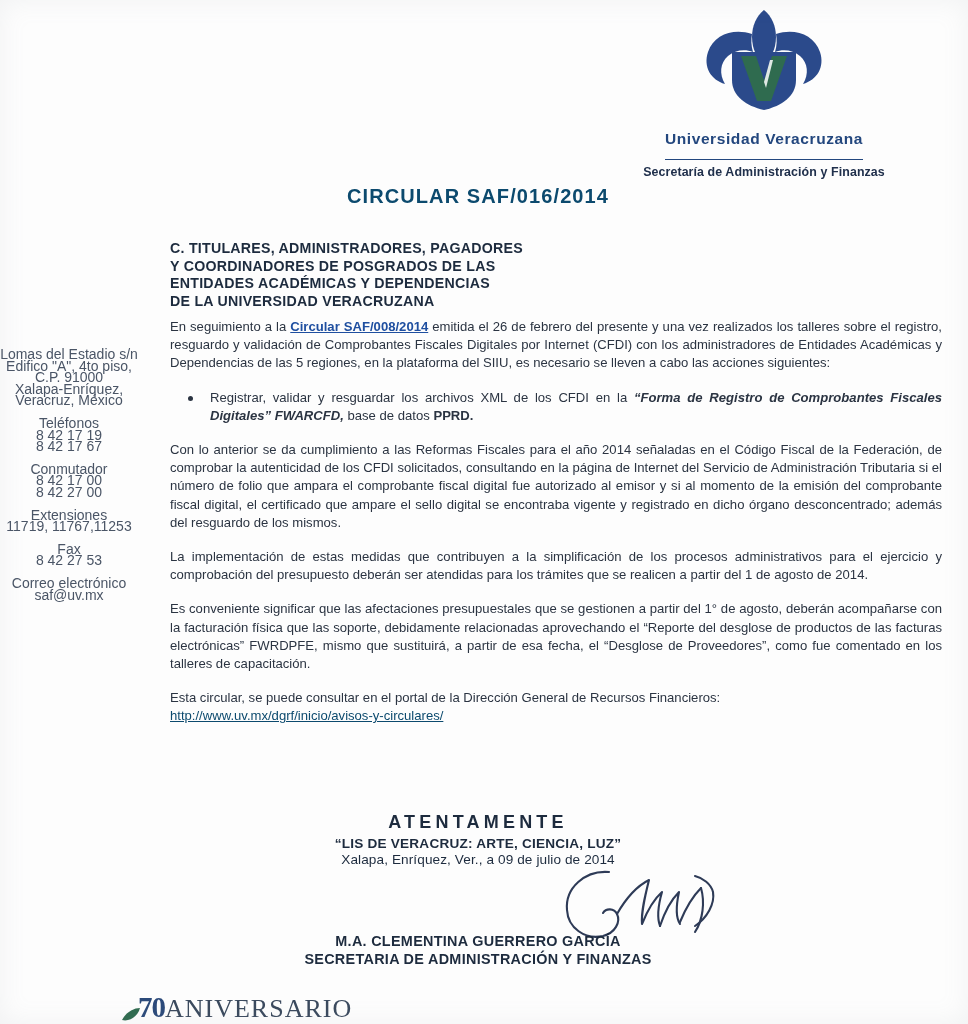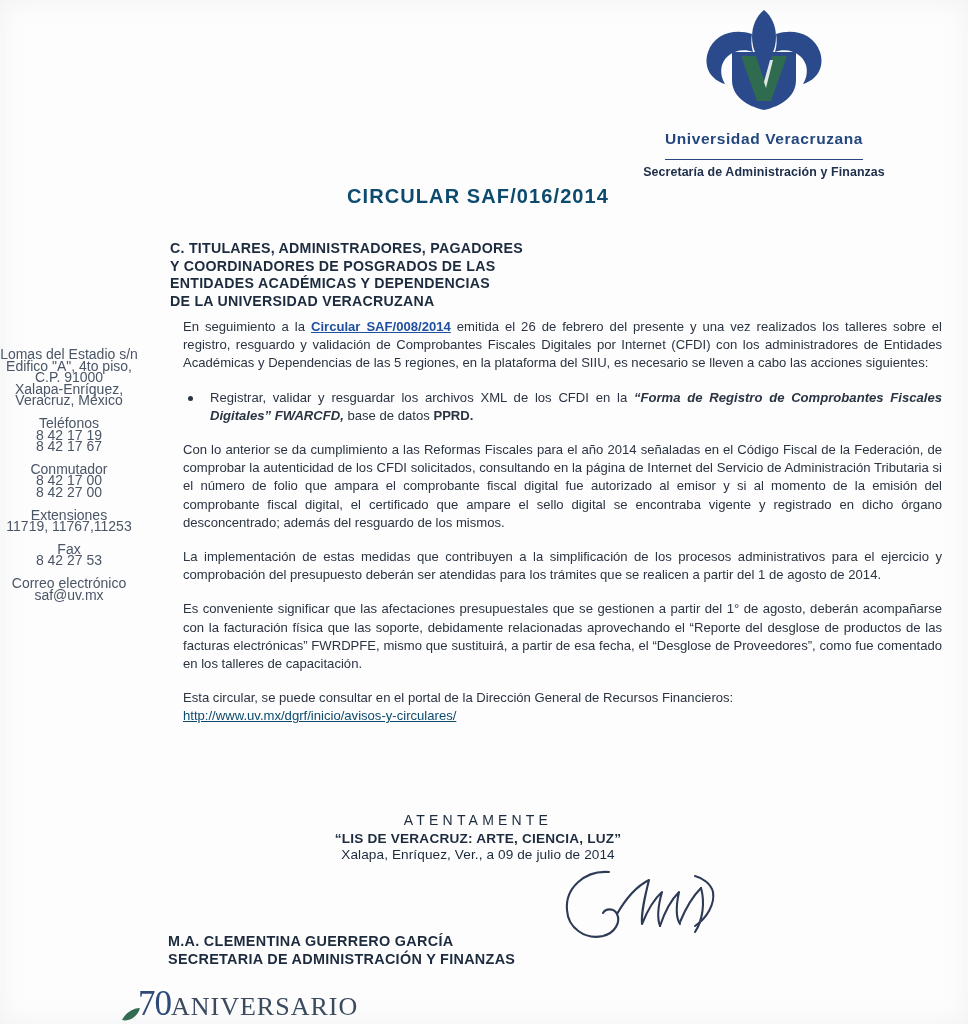--- a/index.html
+++ b/index.html
@@ -112,21 +112,21 @@
     position: absolute;
     top: 318px;
     left: 170px;
     width: 772px;
     font-size: 13.1px;
     line-height: 18.2px;
     color: #2b3442;
   }
   .para {
     text-align: justify;
-    margin: 0 0 16px 13px;
+    margin: 0 0 16px 0;
   }
   .para.tight { margin-bottom: 14px; }
   a.doclink, .doclink {
     color: #1f4fa0;
     font-weight: bold;
     text-decoration: underline;
   }
   .url-link {
     color: #0c4a6e;
     text-decoration: underline;
@@ -160,22 +160,22 @@
   
   .closing {
     position: absolute;
     top: 812px;
     left: 168px;
     width: 620px;
     text-align: center;
     color: #1d2b3e;
   }
   .atentamente {
-    font-size: 14px;
-    font-weight: normal;
+    font-size: 18px;
+    font-weight: bold;
     letter-spacing: 4.2px;
   }
   .motto {
     font-size: 13.6px;
     font-weight: bold;
     letter-spacing: 0.2px;
     margin-top: 3px;
   }
   .place-date {
     font-size: 13.6px;
@@ -191,21 +191,21 @@
     width: 210px;
     height: 90px;
     pointer-events: none;
   }
 
   .signer {
     position: absolute;
     top: 932px;
     left: 168px;
     width: 620px;
-    text-align: left;
+    text-align: center;
     font-size: 14.4px;
     font-weight: bold;
     letter-spacing: 0.3px;
     line-height: 18px;
     color: #1d2b3e;
   }
 
   
   .footer {
     position: absolute;
@@ -216,22 +216,22 @@
     display: flex;
     align-items: flex-end;
   }
   .anniv {
     display: flex;
     align-items: baseline;
     font-family: "Liberation Serif", serif;
     color: #3b4a5e;
   }
   .anniv .num {
-    font-size: 35px;
-    font-weight: normal;
+    font-size: 29px;
+    font-weight: bold;
     color: #2c4a7a;
     letter-spacing: -1px;
   }
   .anniv .word {
     font-size: 26px;
     letter-spacing: 1px;
     color: #3b4a5e;
   }
 </style>
 </head>

